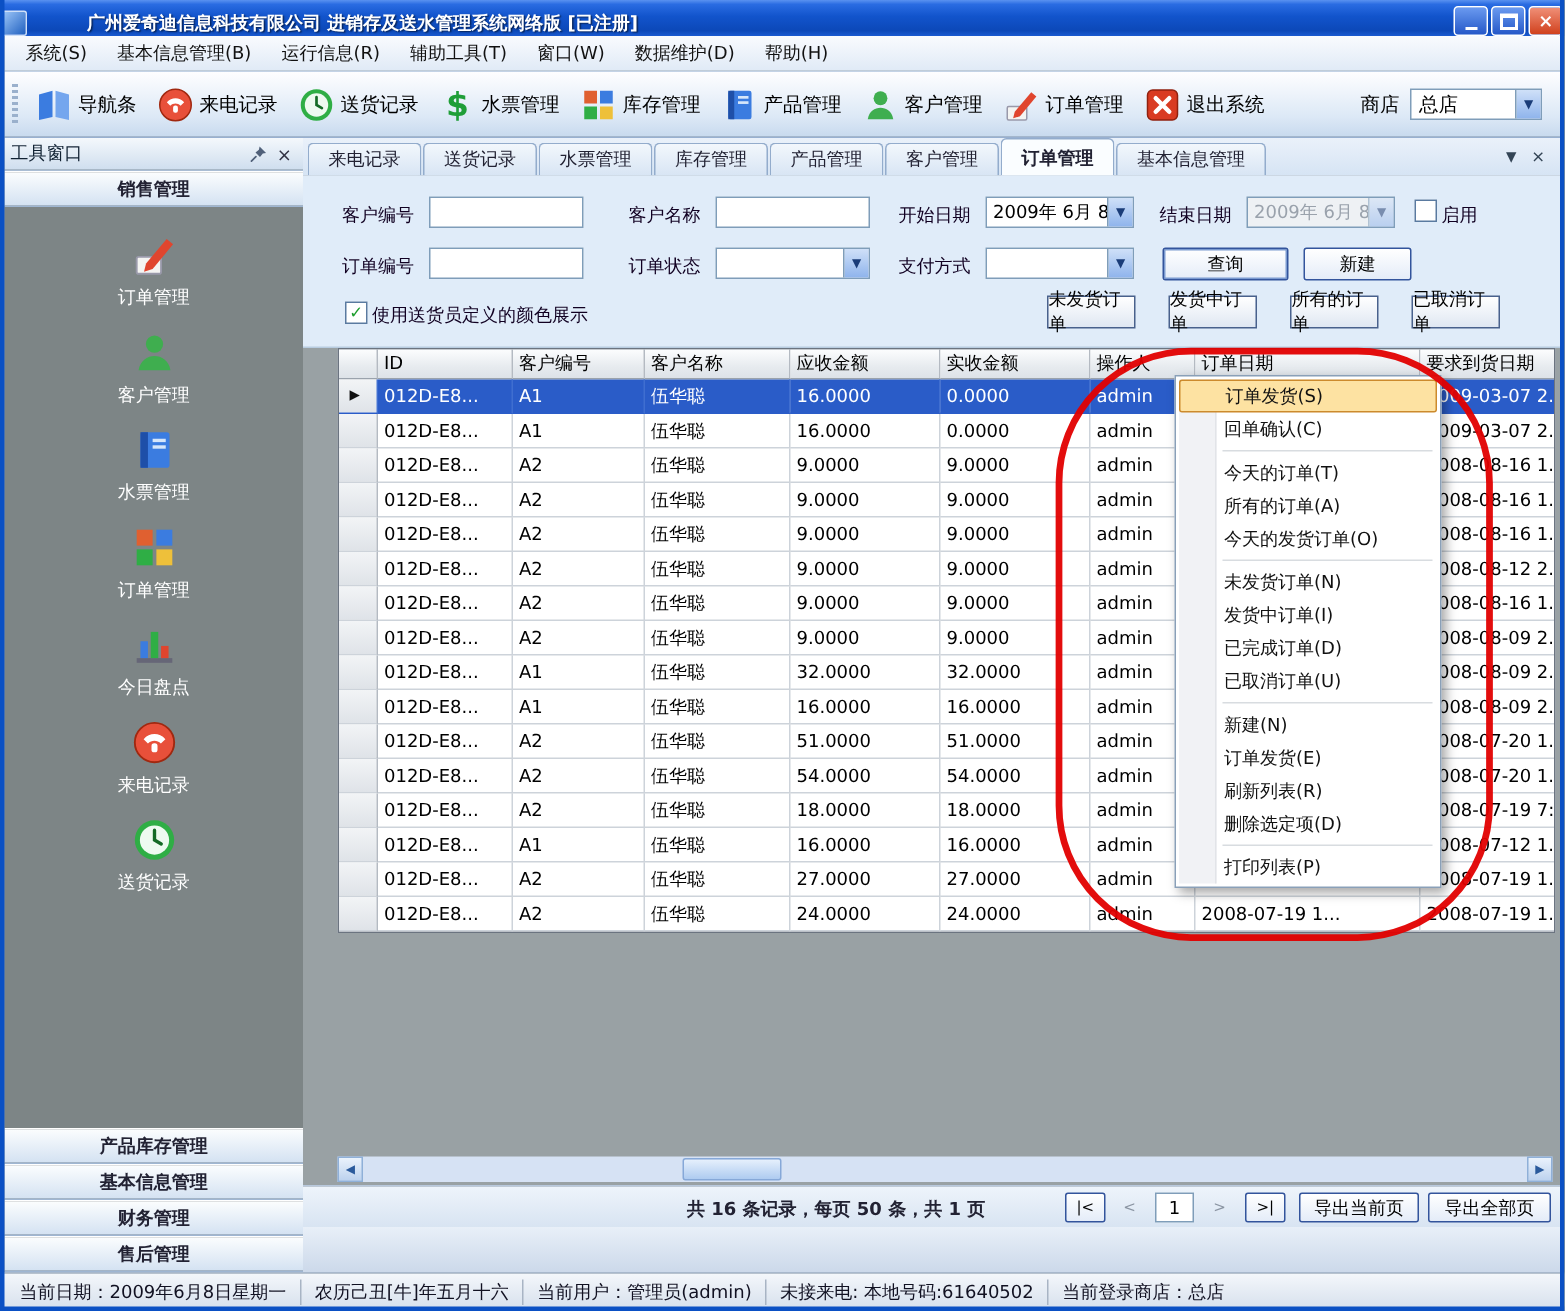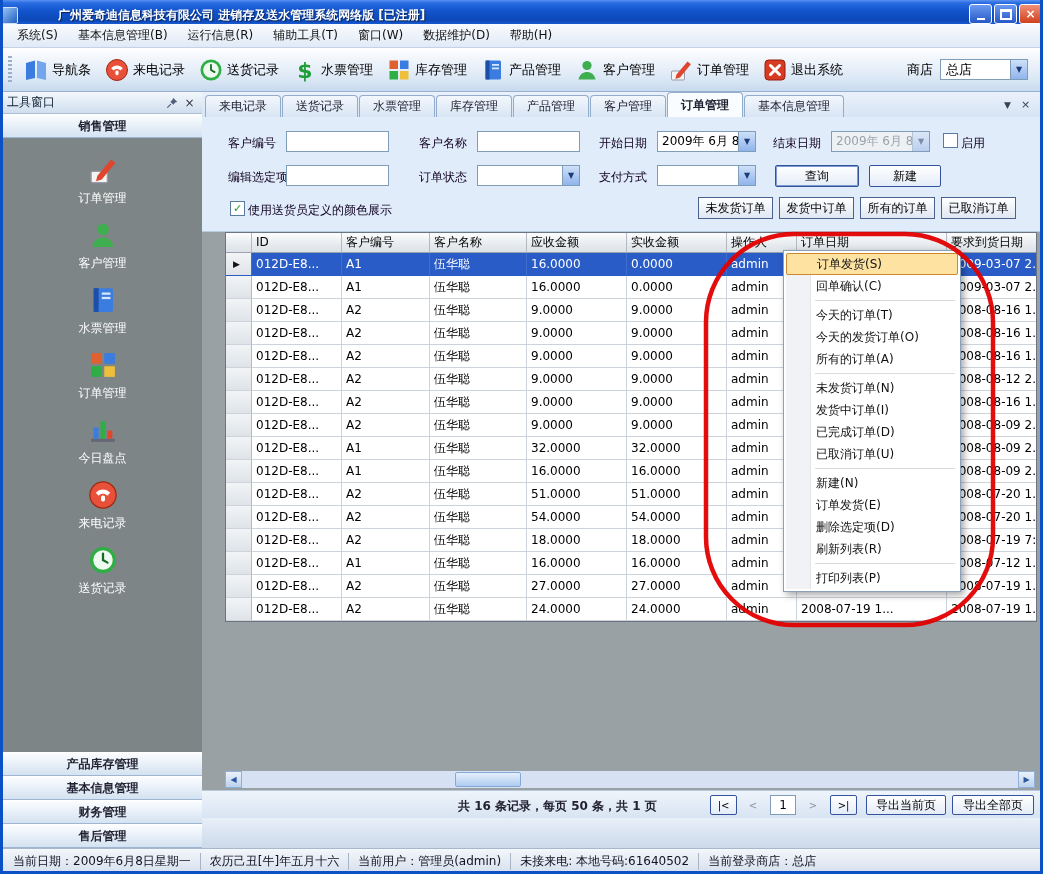--- a/index.html
+++ b/index.html
@@ -52,21 +52,21 @@
   .f-input{position:absolute;height:21px;background:#fff;border:1px solid #7f9db9;box-sizing:border-box;font:12px "DejaVu Sans",sans-serif;padding:0 3px;}
   .datebox,.f-combo{position:absolute;height:21px;display:flex;align-items:center;background:#fff;border:1px solid #7f9db9;box-sizing:border-box;}
   .db-text{flex:1;padding-left:4px;white-space:nowrap;overflow:hidden;}
   .datebox.disabled{background:#eef1f4;}
   .datebox.disabled .db-text{color:#9aa2ac;}
   .datebox.disabled .combo-arrow{opacity:.55;}
   .f-btn{position:absolute;height:22px;border:1px solid #33549c;border-radius:2px;background:linear-gradient(#ffffff,#e4ecf8);display:flex;align-items:center;justify-content:center;box-sizing:border-box;}
   .f-btn.default{box-shadow:inset 0 0 0 1px #7a9ad0;}
   .checkbox{position:absolute;width:13px;height:13px;background:#fff;border:1px solid #5a7aa0;display:flex;align-items:center;justify-content:center;font-size:11px;font-weight:bold;color:#1e9e2e;line-height:11px;}
   .status-row{position:absolute;left:0;top:80px;right:0;height:22px;}
-  .status-btn{position:absolute;top:0;width:75px;height:22px;border:1px solid #49618c;background:linear-gradient(#ffffff,#dfe7f2);display:flex;align-items:center;justify-content:center;box-sizing:border-box;}
+  .status-btn{position:absolute;top:0;width:59px;height:22px;border:1px solid #49618c;background:linear-gradient(#ffffff,#dfe7f2);display:flex;align-items:center;justify-content:center;box-sizing:border-box;}
   
   .content-bg{position:absolute;left:202px;top:232px;right:3px;height:558px;background:#99a1a4;}
   .grid{position:absolute;left:225px;top:232px;width:810px;background:#fff;border:1px solid #6b7480;box-sizing:content-box;overflow:hidden;z-index:5;}
   .grid-header{display:flex;height:20px;width:880px;}
   .grid-row{display:flex;height:23px;width:880px;}
   .gh{flex:none;background:linear-gradient(#fcfdfe,#e7ebef 60%,#dde2e8);border-right:1px solid #b4bac2;border-bottom:1px solid #9aa2ac;padding-left:4px;line-height:19px;white-space:nowrap;overflow:hidden;box-sizing:border-box;}
   .gc{flex:none;border-right:1px solid #cdd3da;border-bottom:1px solid #cdd3da;padding-left:4px;line-height:22px;white-space:nowrap;overflow:hidden;box-sizing:border-box;color:#000;}
   .sel-cell{background:linear-gradient(#f2f4f6,#dfe3e8);border-right:1px solid #b4bac2;padding-left:7px;font-size:9px;color:#222;}
   .grid-row.selected .gc{background:#2a5cc8;color:#fff;border-bottom-color:#2a5cc8;border-right-color:#3f6ed0;}
   .grid-row.selected .sel-cell{background:linear-gradient(#f2f4f6,#dfe3e8);color:#111;}
@@ -348,21 +348,21 @@
       <span class="combo-arrow">▼</span>
     </span>
     <span class="f-label" style="left:571px;top:18px;">结束日期</span>
     <span class="datebox disabled" style="left:629px;top:14px;width:99px;">
       <span class="db-text">2009年 6月 8日</span>
       <span class="combo-arrow">▼</span>
     </span>
     <span class="checkbox" style="left:741px;top:16px;" id="enable-check"></span>
     <span class="f-label" style="left:759px;top:18px;">启用</span>
 
-    <span class="f-label" style="left:26px;top:52px;">编辑选定项</span>
+    <span class="f-label" style="left:26px;top:52px;">订单编号</span>
     <input class="f-input" style="left: 84px; top: 48px; width: 103px;" value="">
     <span class="f-label" style="left:217px;top:52px;">订单状态</span>
     <span class="f-combo" style="left:275px;top:48px;width:103px;">
       <span class="db-text"></span>
       <span class="combo-arrow">▼</span>
     </span>
     <span class="f-label" style="left:397px;top:52px;">支付方式</span>
     <span class="f-combo" style="left:455px;top:48px;width:99px;">
       <span class="db-text"></span>
       <span class="combo-arrow">▼</span>
@@ -599,32 +599,32 @@
       <span class="sb-seg">当前用户：管理员(admin)</span>
       <span class="sb-seg">未接来电: 本地号码:61640502</span>
       <span class="sb-seg">当前登录商店：总店</span>
     </div>
 
   <div class="ctx" id="ctxmenu">
       <div class="ctx-item hl">订单发货(S)</div>
       <div class="ctx-item">回单确认(C)</div>
       <div class="ctx-sep"></div>
       <div class="ctx-item">今天的订单(T)</div>
+      <div class="ctx-item">所有的订单(A)</div>
       <div class="ctx-item">今天的发货订单(O)</div>
-      <div class="ctx-item">所有的订单(A)</div>
       <div class="ctx-sep"></div>
       <div class="ctx-item">未发货订单(N)</div>
       <div class="ctx-item">发货中订单(I)</div>
       <div class="ctx-item">已完成订单(D)</div>
       <div class="ctx-item">已取消订单(U)</div>
       <div class="ctx-sep"></div>
       <div class="ctx-item">新建(N)</div>
       <div class="ctx-item">订单发货(E)</div>
+      <div class="ctx-item">刷新列表(R)</div>
       <div class="ctx-item">删除选定项(D)</div>
-      <div class="ctx-item">刷新列表(R)</div>
       <div class="ctx-sep"></div>
       <div class="ctx-item">打印列表(P)</div>
     </div>
 
   <svg class="annotation" width="1043" height="874">
     <rect x="706" y="234" width="287" height="391" rx="88" ry="88" fill="none" stroke="#e20000" stroke-width="4.5" opacity="0.95"></rect>
   </svg>
 
   <div class="frame"></div>
 </div>

